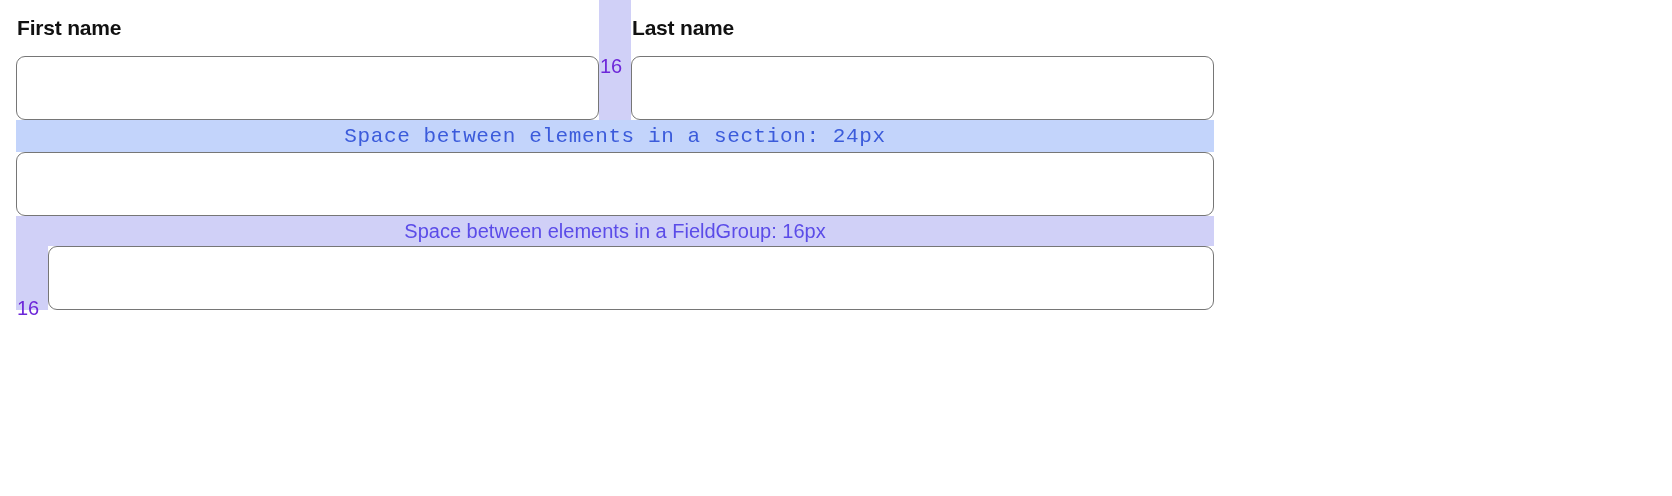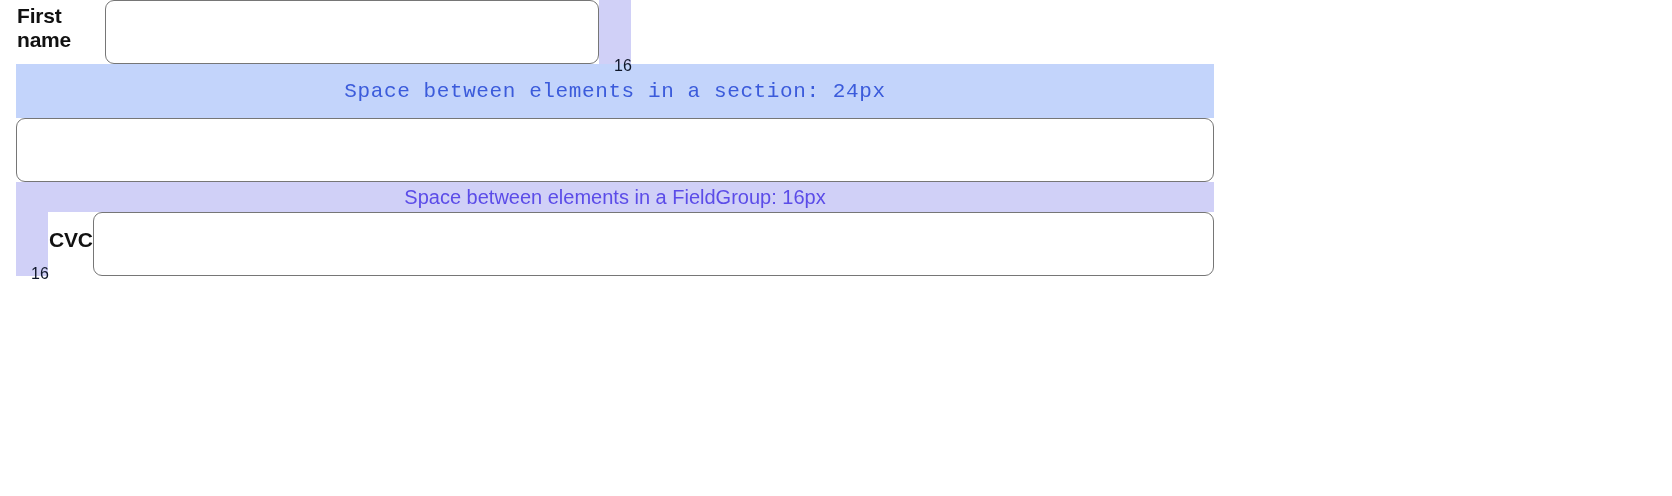--- a/index.html
+++ b/index.html
@@ -44,26 +44,25 @@
     position: relative;
     width: 32px;
     flex: 0 0 32px;
     background: #d0d0f7;
   }
   .gap-col .gap-num {
     position: absolute;
     left: 1px;
     top: 56px;
     font-family: "Liberation Sans", sans-serif;
-    font-size: 16px;
+    font-size: 20px;
     line-height: 20px;
-    color: #0f172a;
+    color: #6d28d9;
     letter-spacing: 0px;
     white-space: nowrap;
-    margin-left: 14px;
   }
   .gap-col.gap-bottom .gap-num { top: 52px; }
 
   .field-label {
     font-family: "Liberation Sans", sans-serif;
     font-size: 21px;
     font-weight: bold;
     color: #111111;
     line-height: 24px;
     letter-spacing: -0.2px;
@@ -93,70 +92,73 @@
   
   .band {
     box-sizing: border-box;
     width: 100%;
     display: flex;
     align-items: center;
     justify-content: center;
     white-space: nowrap;
   }
   .band-section {
-    height: 54px;
+    height: 32px;
     background: #c3d4fb;
     font-family: "Liberation Mono", monospace;
     font-size: 21px;
     color: #3b5bdb;
     letter-spacing: 0.6px;
   }
   .band-fieldgroup {
     height: 30px;
     background: #d0d0f7;
     font-family: "Liberation Sans", sans-serif;
     font-size: 20px;
     color: #5b4ce8;
     letter-spacing: 0px;
   }
 
-  .stack { display: flex; flex-direction: row; }
+  .stack { display: flex; flex-direction: column; }
 </style>
 </head>
 <body>
 
 <div id="canvas">
   <div class="form-area">
 
     <div class="row-split">
       <div class="col-left stack">
         <div class="field-label">First name</div>
         <input class="text-input" type="text" placeholder="" style="">
       </div>
 
       <div class="gap-col">
         <span class="gap-num">16</span>
       </div>
 
+      <div class="col-right stack">
+        <div class="field-label">Last name</div>
+        <input class="text-input" type="text" placeholder="" style="">
+      </div>
     </div>
 
     <div class="band band-section">Space between elements in a section: 24px</div>
 
     <div class="stack">
       <input class="text-input" type="text" placeholder="" style="">
     </div>
 
     <div class="band band-fieldgroup">Space between elements in a FieldGroup: 16px</div>
 
     <div class="row-split">
 
       <div class="gap-col gap-bottom">
         <span class="gap-num">16</span>
       </div>
 
       <div class="col-right stack">
-        <div class="field-label">CVC</div>
         <input class="text-input" type="text" placeholder="" style="">
       </div>
     </div>
 
   </div>
 </div>
 
 </body></html>

